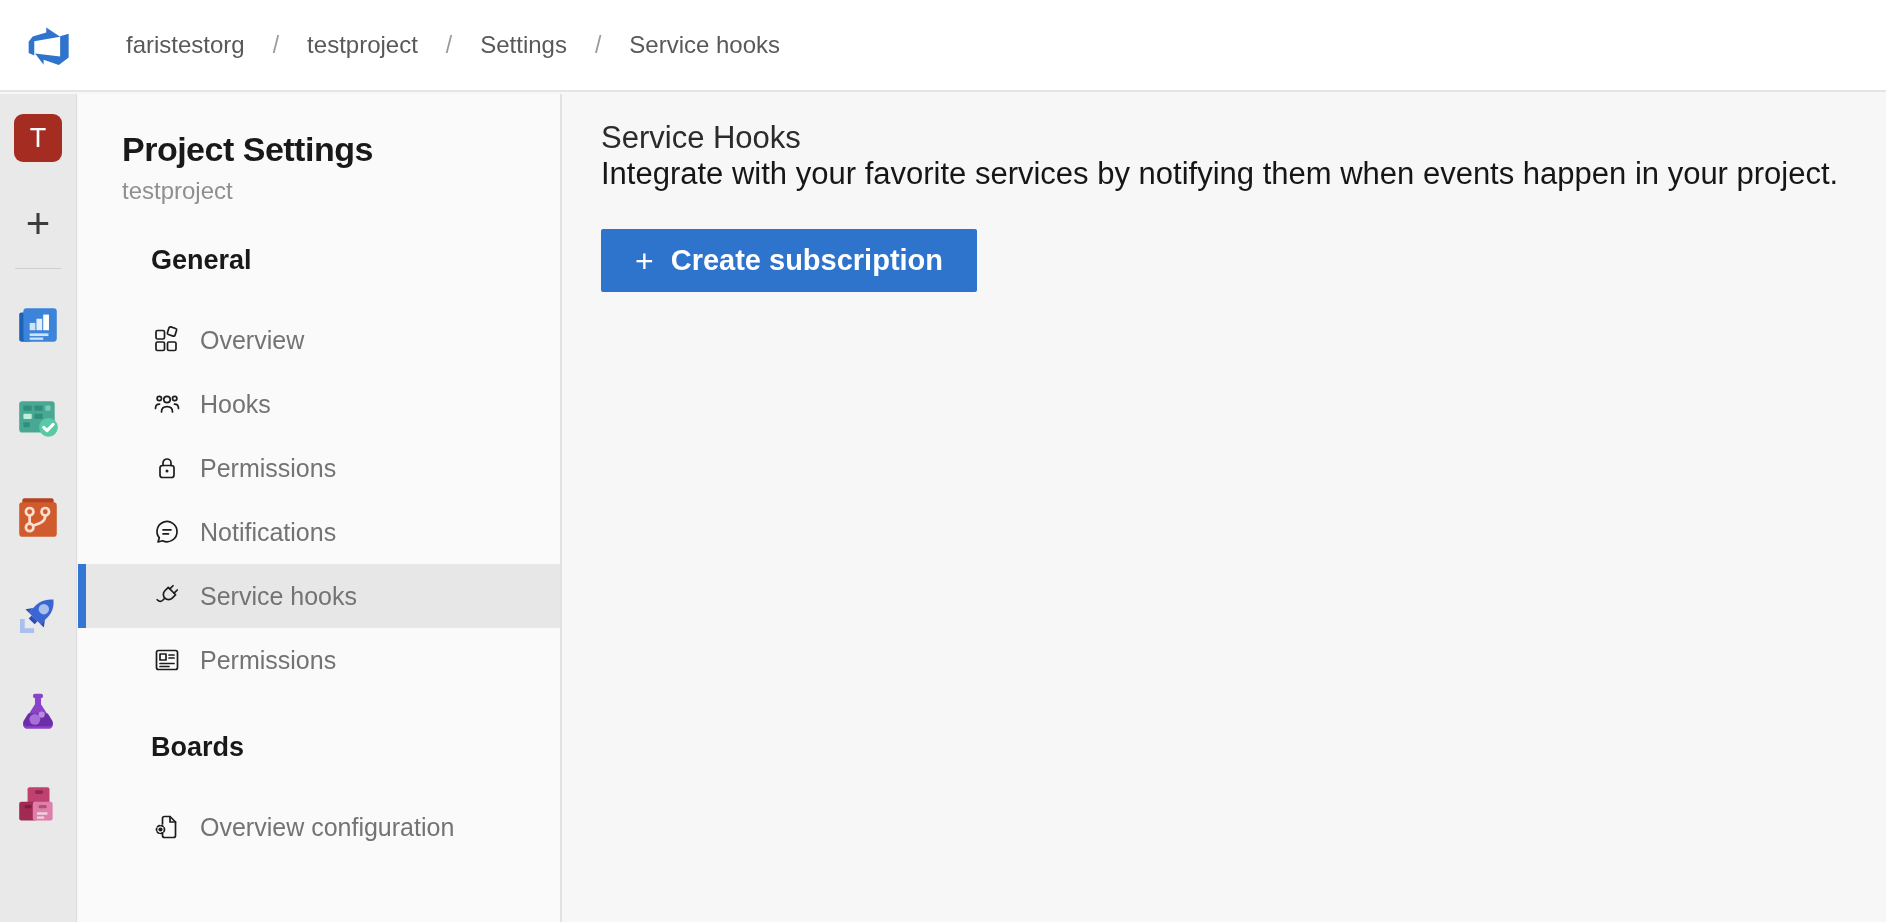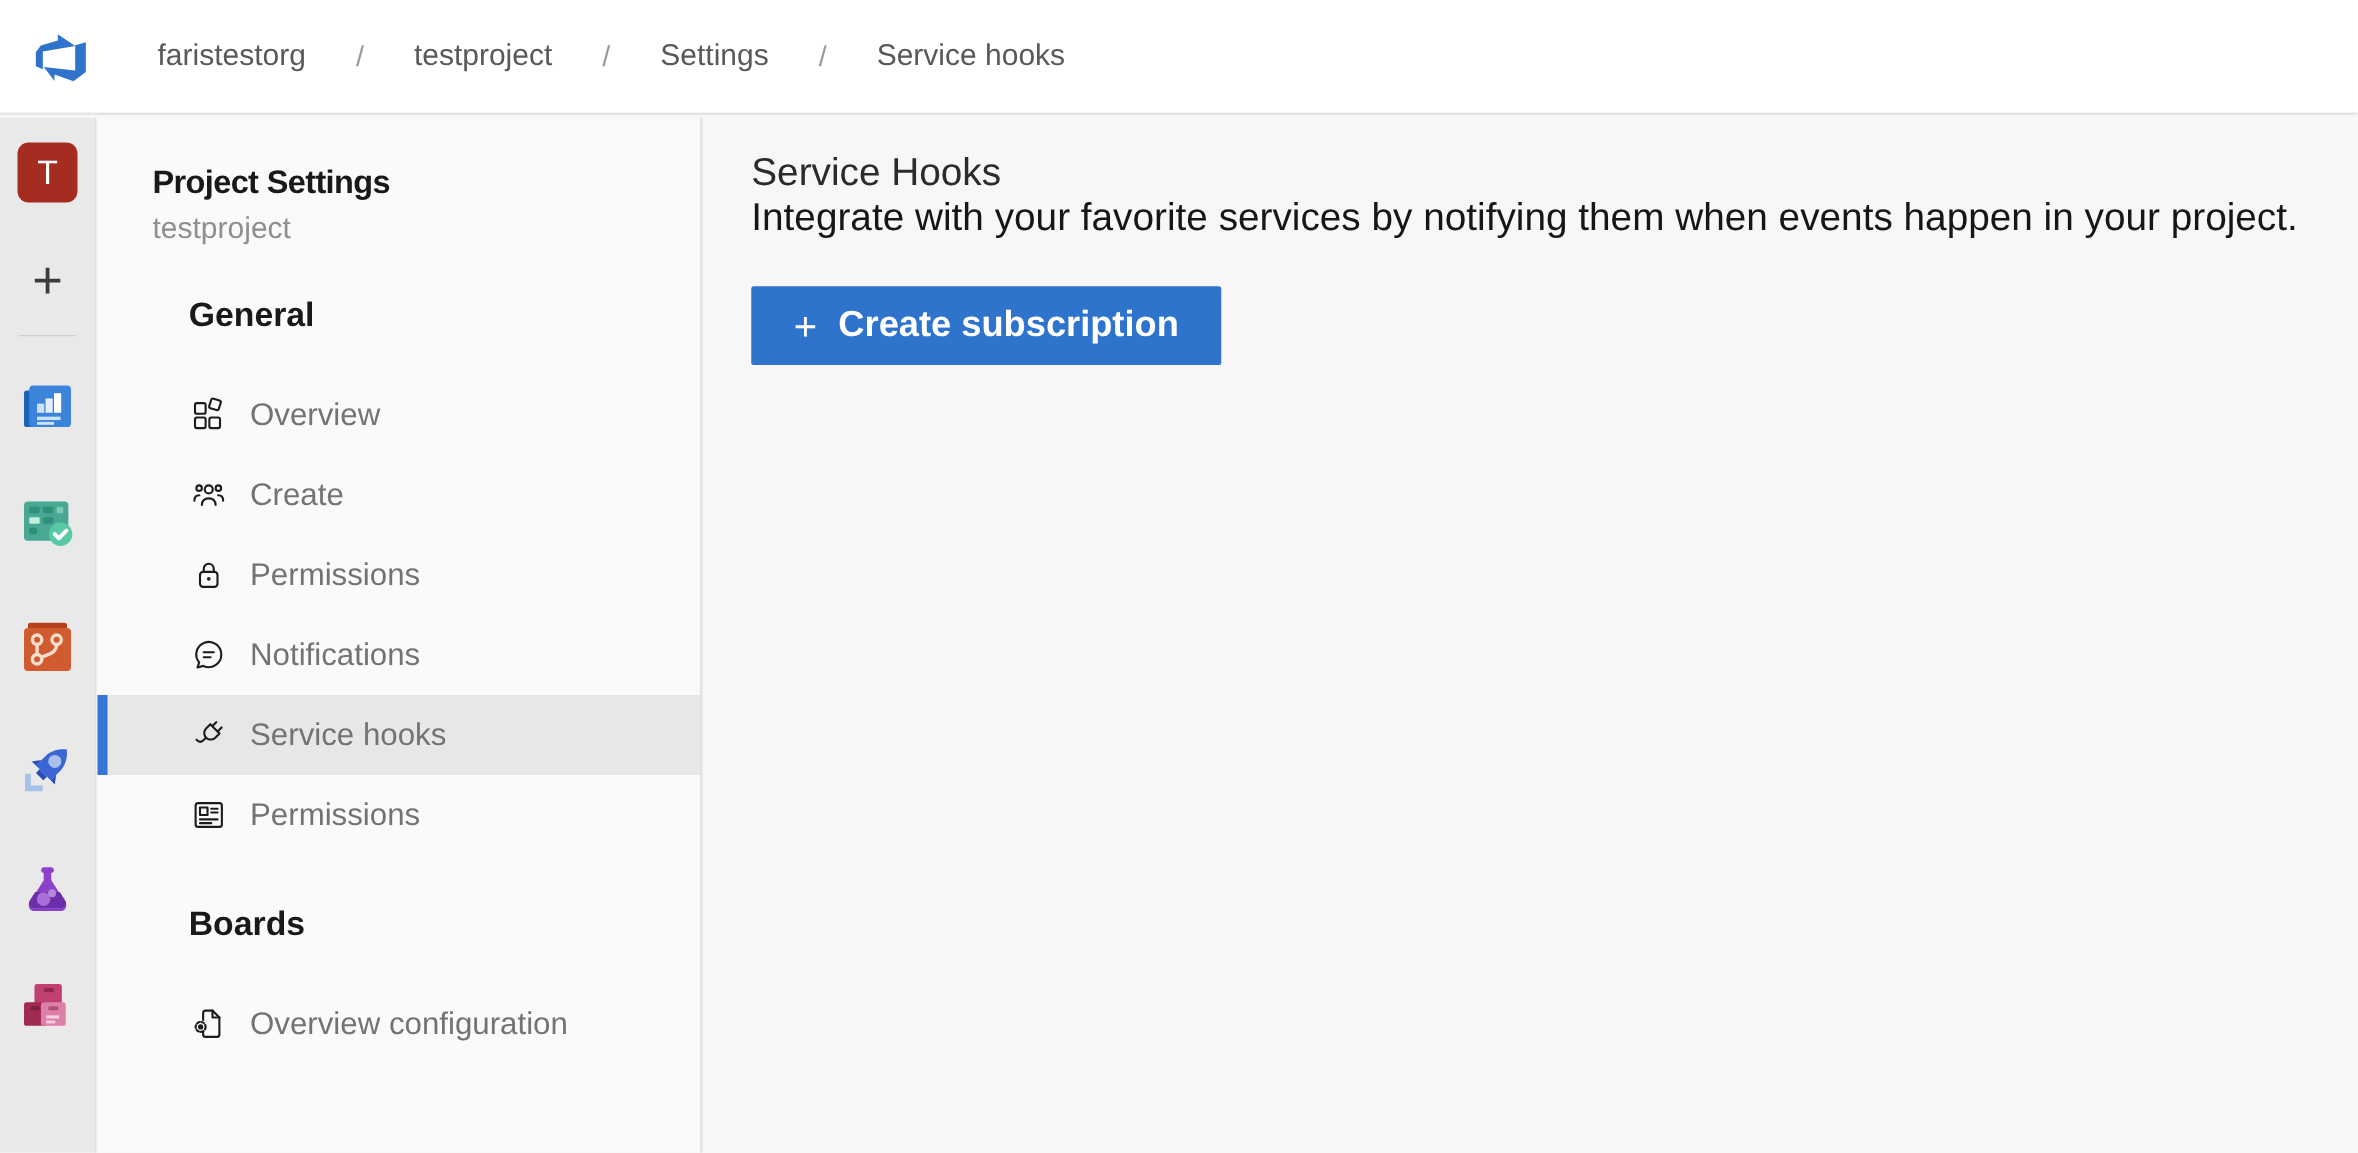--- a/index.html
+++ b/index.html
@@ -4,21 +4,21 @@
 <style>
   * { margin:0; padding:0; box-sizing:border-box; }
   html,body { width:1886px; height:922px; overflow:hidden; background:#f7f7f7;
               font-family:"Liberation Sans", sans-serif; }
 
   
   .topbar { position:absolute; top:0; left:0; width:1886px; height:92px;
             background:#ffffff; border-bottom:2px solid #e5e5e5;
             display:flex; align-items:center; }
   .logo { margin-left:28px; width:44px; height:40px; cursor:pointer; flex:none; }
-  .breadcrumb { display:flex; align-items:center; margin-left:54px; gap:40px;
+  .breadcrumb { display:flex; align-items:center; margin-left:54px; gap:28px;
                 font-size:24px; color:#595959; }
   .crumb { cursor:pointer; white-space:nowrap; }
   .crumb-sep { color:#9a9a9a; font-size:23px; }
 
   
   .rail { position:absolute; top:94px; left:0; width:77px; bottom:0;
           background:#e9e9e9; border-right:1px solid #dedede; }
   .rail-item { position:absolute; left:50%; transform:translateX(-50%); }
   .avatar { top:20px; width:48px; height:48px; border-radius:9px; background:#a52c21;
             color:#fff; font-size:27px; display:flex; align-items:center;
@@ -27,21 +27,21 @@
                justify-content:center; font-size:42px; font-weight:300; color:#3c3c3c;
                cursor:pointer; }
   .rail-divider { top:174px; width:46px; height:0; border-top:1px solid #cfcfcf; }
   .rail-icon { width:48px; height:48px; cursor:pointer; }
   .ri-1 { top:207px; } .ri-2 { top:301px; } .ri-3 { top:400px; }
   .ri-4 { top:497px; } .ri-5 { top:594px; } .ri-6 { top:688px; }
 
   
   .sidebar { position:absolute; top:94px; left:78px; width:484px; bottom:0;
              background:#fafafa; border-right:2px solid #e2e2e2; }
-  .ps-title { margin:36px 0 0 44px; font-size:26px; font-weight:700;
+  .ps-title { margin:36px 0 0 44px; font-size:34px; font-weight:700;
               letter-spacing:-0.5px; color:#191919; }
   .ps-sub { margin:8px 0 0 44px; font-size:24px; color:#8f8f8f; }
   .section-header { margin:0 0 0 73px; font-size:27px; font-weight:700; color:#191919; }
   .sh-general { margin-top:40px; }
   .sh-boards  { margin-top:40px; }
   .navlist { margin-top:32px; }
   .nav-item { height:64px; display:flex; align-items:center; padding-left:73px;
               cursor:pointer; color:#737373; font-size:25px; }
   .nav-item .nicon { width:32px; height:32px; margin-right:17px; flex:none; }
   .nav-item.selected { background:#e7e7e7; border-left:8px solid #3575d6;
@@ -169,21 +169,21 @@
 
     <div class="nav-item">
       <svg class="nicon" viewBox="0 0 32 32">
         <circle cx="16" cy="11.5" r="3.2"></circle>
         <path d="M10.5 24c0-3.3 2.2-5.3 5.5-5.3s5.5 2 5.5 5.3"></path>
         <circle cx="8.3" cy="10.5" r="2.2"></circle>
         <circle cx="23.7" cy="10.5" r="2.2"></circle>
         <path d="M4.5 20.5c0-2.7 1.6-4.3 4-4.3"></path>
         <path d="M23.5 16.2c2.4 0 4 1.6 4 4.3"></path>
       </svg>
-      <span>Create</span>
+      <span>Hooks</span>
     </div>
 
     <div class="nav-item">
       <svg class="nicon" viewBox="0 0 32 32">
         <rect x="9" y="13.5" width="14" height="12" rx="2.5"></rect>
         <path d="M12 13.5V11a4 4 0 0 1 8 0v2.5"></path>
         <circle class="fill" cx="16" cy="19" r="1.5"></circle>
       </svg>
       <span>Permissions</span>
     </div>

